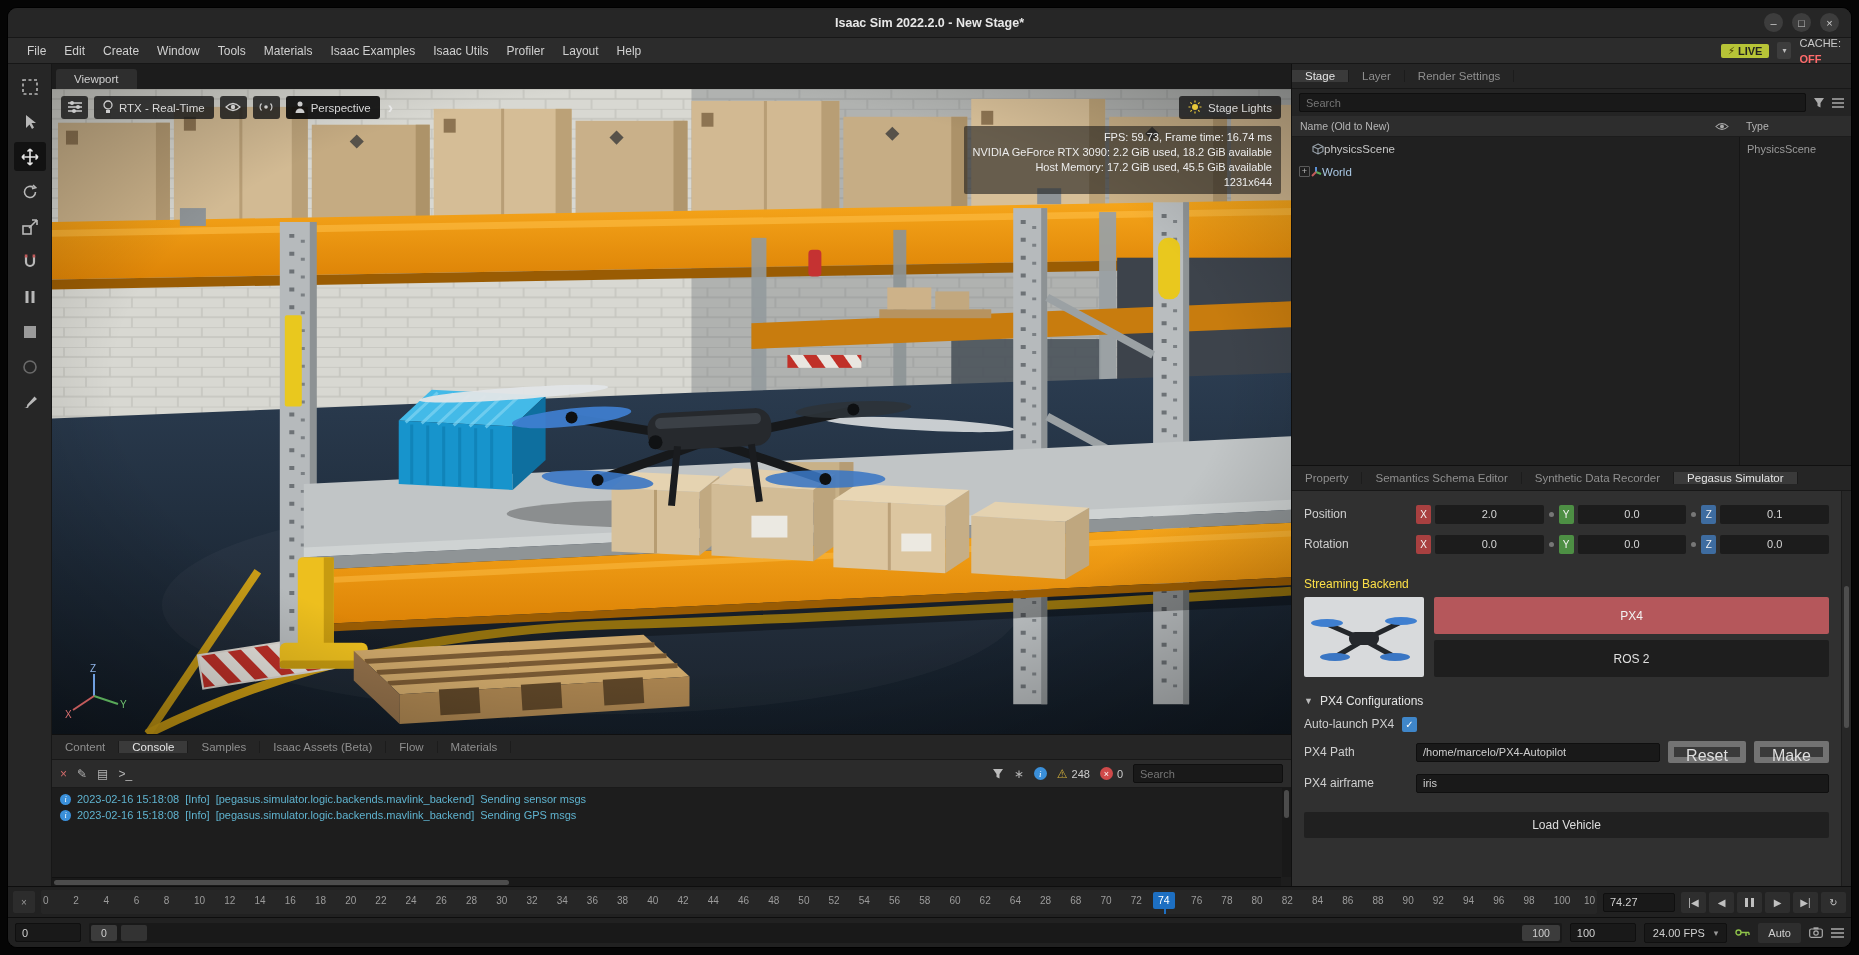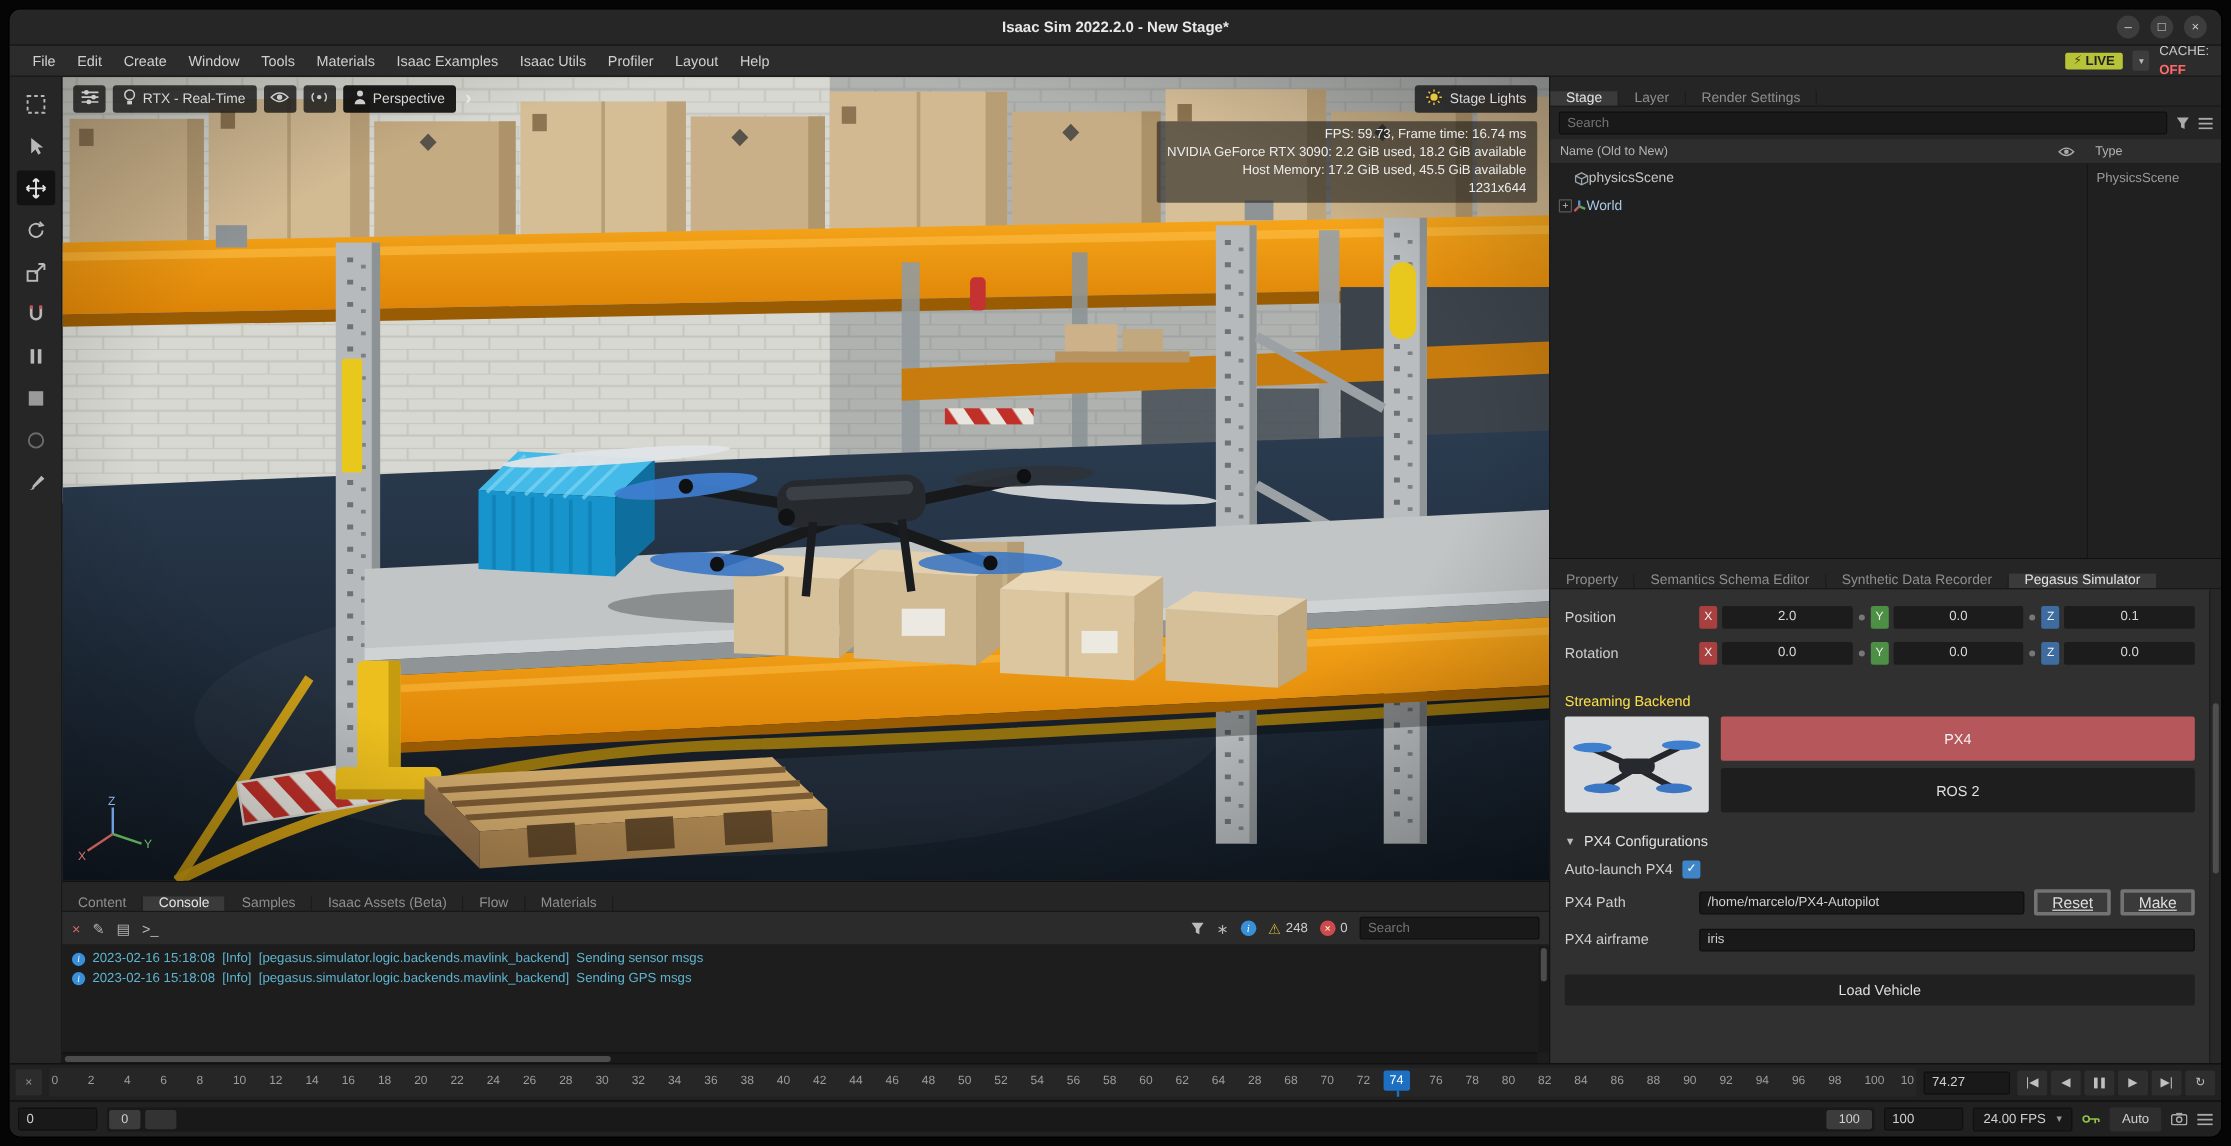--- a/index.html
+++ b/index.html
@@ -56,21 +56,21 @@
   .vp-chevron { color: #e8e8e8; font-size: 16px; font-weight: bold; padding: 0 2px; }
   .stage-lights-chip { position: absolute; top: 7px; right: 10px; }
   .sun { color: #e9c83a; }
   .hud { position: absolute; top: 37px; right: 10px; background: rgba(22,22,22,.58); padding: 4px 9px;
     text-align: right; font-size: 11px; color: #ececec; line-height: 15px; border-radius: 2px; }
   .axis-gizmo { position: absolute; left: 12px; bottom: 8px; }
 
   
   .console { height: 152px; border-top: 1px solid #101010; display: flex; flex-direction: column;
     background: #222; flex: 0 0 auto; }
-  .panel-tabbar { display: flex; background: #252525; height: 25px; align-items: flex-end;
+  .panel-tabbar { display: flex; background: #252525; height: 25px; align-items: center;
     border-bottom: 1px solid #181818; flex: 0 0 auto; }
   .panel-tab { padding: 0 13px; font-size: 11.5px; color: #8f8f8f; display: flex; align-items: center;
     border-right: 1px solid #1c1c1c; white-space: nowrap; }
   .panel-tab.active { background: #3a3a3a; color: #e4e4e4; }
   .console-toolbar { height: 28px; background: #2b2b2b; display: flex; align-items: center;
     padding: 0 8px; gap: 10px; border-bottom: 1px solid #1a1a1a; flex: 0 0 auto; }
   .ct-left { display: flex; gap: 10px; align-items: center; }
   .ct-glyph { font-size: 12px; color: #b5b5b5; }
   .ct-glyph.red { color: #d06a6a; }
   .ct-right { margin-left: auto; display: flex; align-items: center; gap: 10px; }
@@ -141,22 +141,22 @@
   .config-header { margin-top: 13px; display: flex; gap: 7px; align-items: center; font-size: 12px;
     color: #e2e2e2; height: 22px; }
   .caret-sm { font-size: 9px; color: #bbb; }
   .autolaunch-row { display: flex; align-items: center; gap: 8px; height: 24px; font-size: 12px; color: #cfcfcf; }
   .checkbox { width: 15px; height: 15px; border-radius: 2px; background: #555;
     display: flex; align-items: center; justify-content: center; }
   .checkbox.checked { background: #3f86c9; }
   .checkmark { color: #fff; font-size: 10px; }
   .path-row { height: 32px; }
   .path-input, .airframe-input { flex: 1; }
-  .small-btn { background: #3a3a3a; border: 3px solid #737373; color: #dedede; font-size: 13px;
-    height: 22px; padding: 0 12px; border-radius: 2px; font-family: inherit; text-decoration: underline; }
+  .small-btn { background: #3a3a3a; border: 6px solid #737373; color: #dedede; font-size: 16px;
+    height: 22px; padding: 0 12px; border-radius: 2px; font-family: inherit; }
   .load-vehicle-btn { margin-top: 14px; height: 26px; background: #202020; border-radius: 2px;
     display: flex; align-items: center; justify-content: center; color: #dedede; font-size: 12px; flex: 0 0 auto; }
   .vscrollbar { position: absolute; right: 0; top: 0; bottom: 0; width: 10px; background: #272727;
     border-left: 1px solid #1c1c1c; }
   .vthumb { position: absolute; top: 24%; height: 36%; left: 2px; right: 2px; background: #4e4e4e; border-radius: 3px; }
 
   
   .timeline { height: 31px; background: #212121; border-top: 1px solid #0e0e0e; display: flex;
     align-items: center; padding: 0 5px; gap: 6px; flex: 0 0 auto; }
   .tl-left-box { width: 22px; height: 22px; background: #2c2c2c; border-radius: 2px; color: #999;
@@ -285,20 +285,23 @@
           </svg>
       </div>
       <div class="rail-btn">
         <svg width="20" height="20" viewBox="0 0 20 20">
             <path d="M4,16 c2.2,0 3.2,-1 3.2,-3.2 l7.3,-8.3 2.5,2.5 -8.3,7.3 c0,2.2 -2.5,1.7 -4.7,1.7 z" fill="#b8b8b8"></path>
           </svg>
       </div>
     </div>
 
     <div class="center">
+      <div class="vp-tabbar">
+        <div class="vp-tab">Viewport</div>
+      </div>
 
       <div class="viewport">
 
         <svg class="scene" viewBox="0 0 1240 650" preserveAspectRatio="none">
           <defs>
             <linearGradient id="beamG" x1="0" y1="0" x2="0" y2="1">
                 <stop offset="0" stop-color="#f6a61b"></stop>
                 <stop offset="1" stop-color="#dd8306"></stop>
               </linearGradient>
             <linearGradient id="floorG" x1="0" y1="0" x2="0" y2="1">

